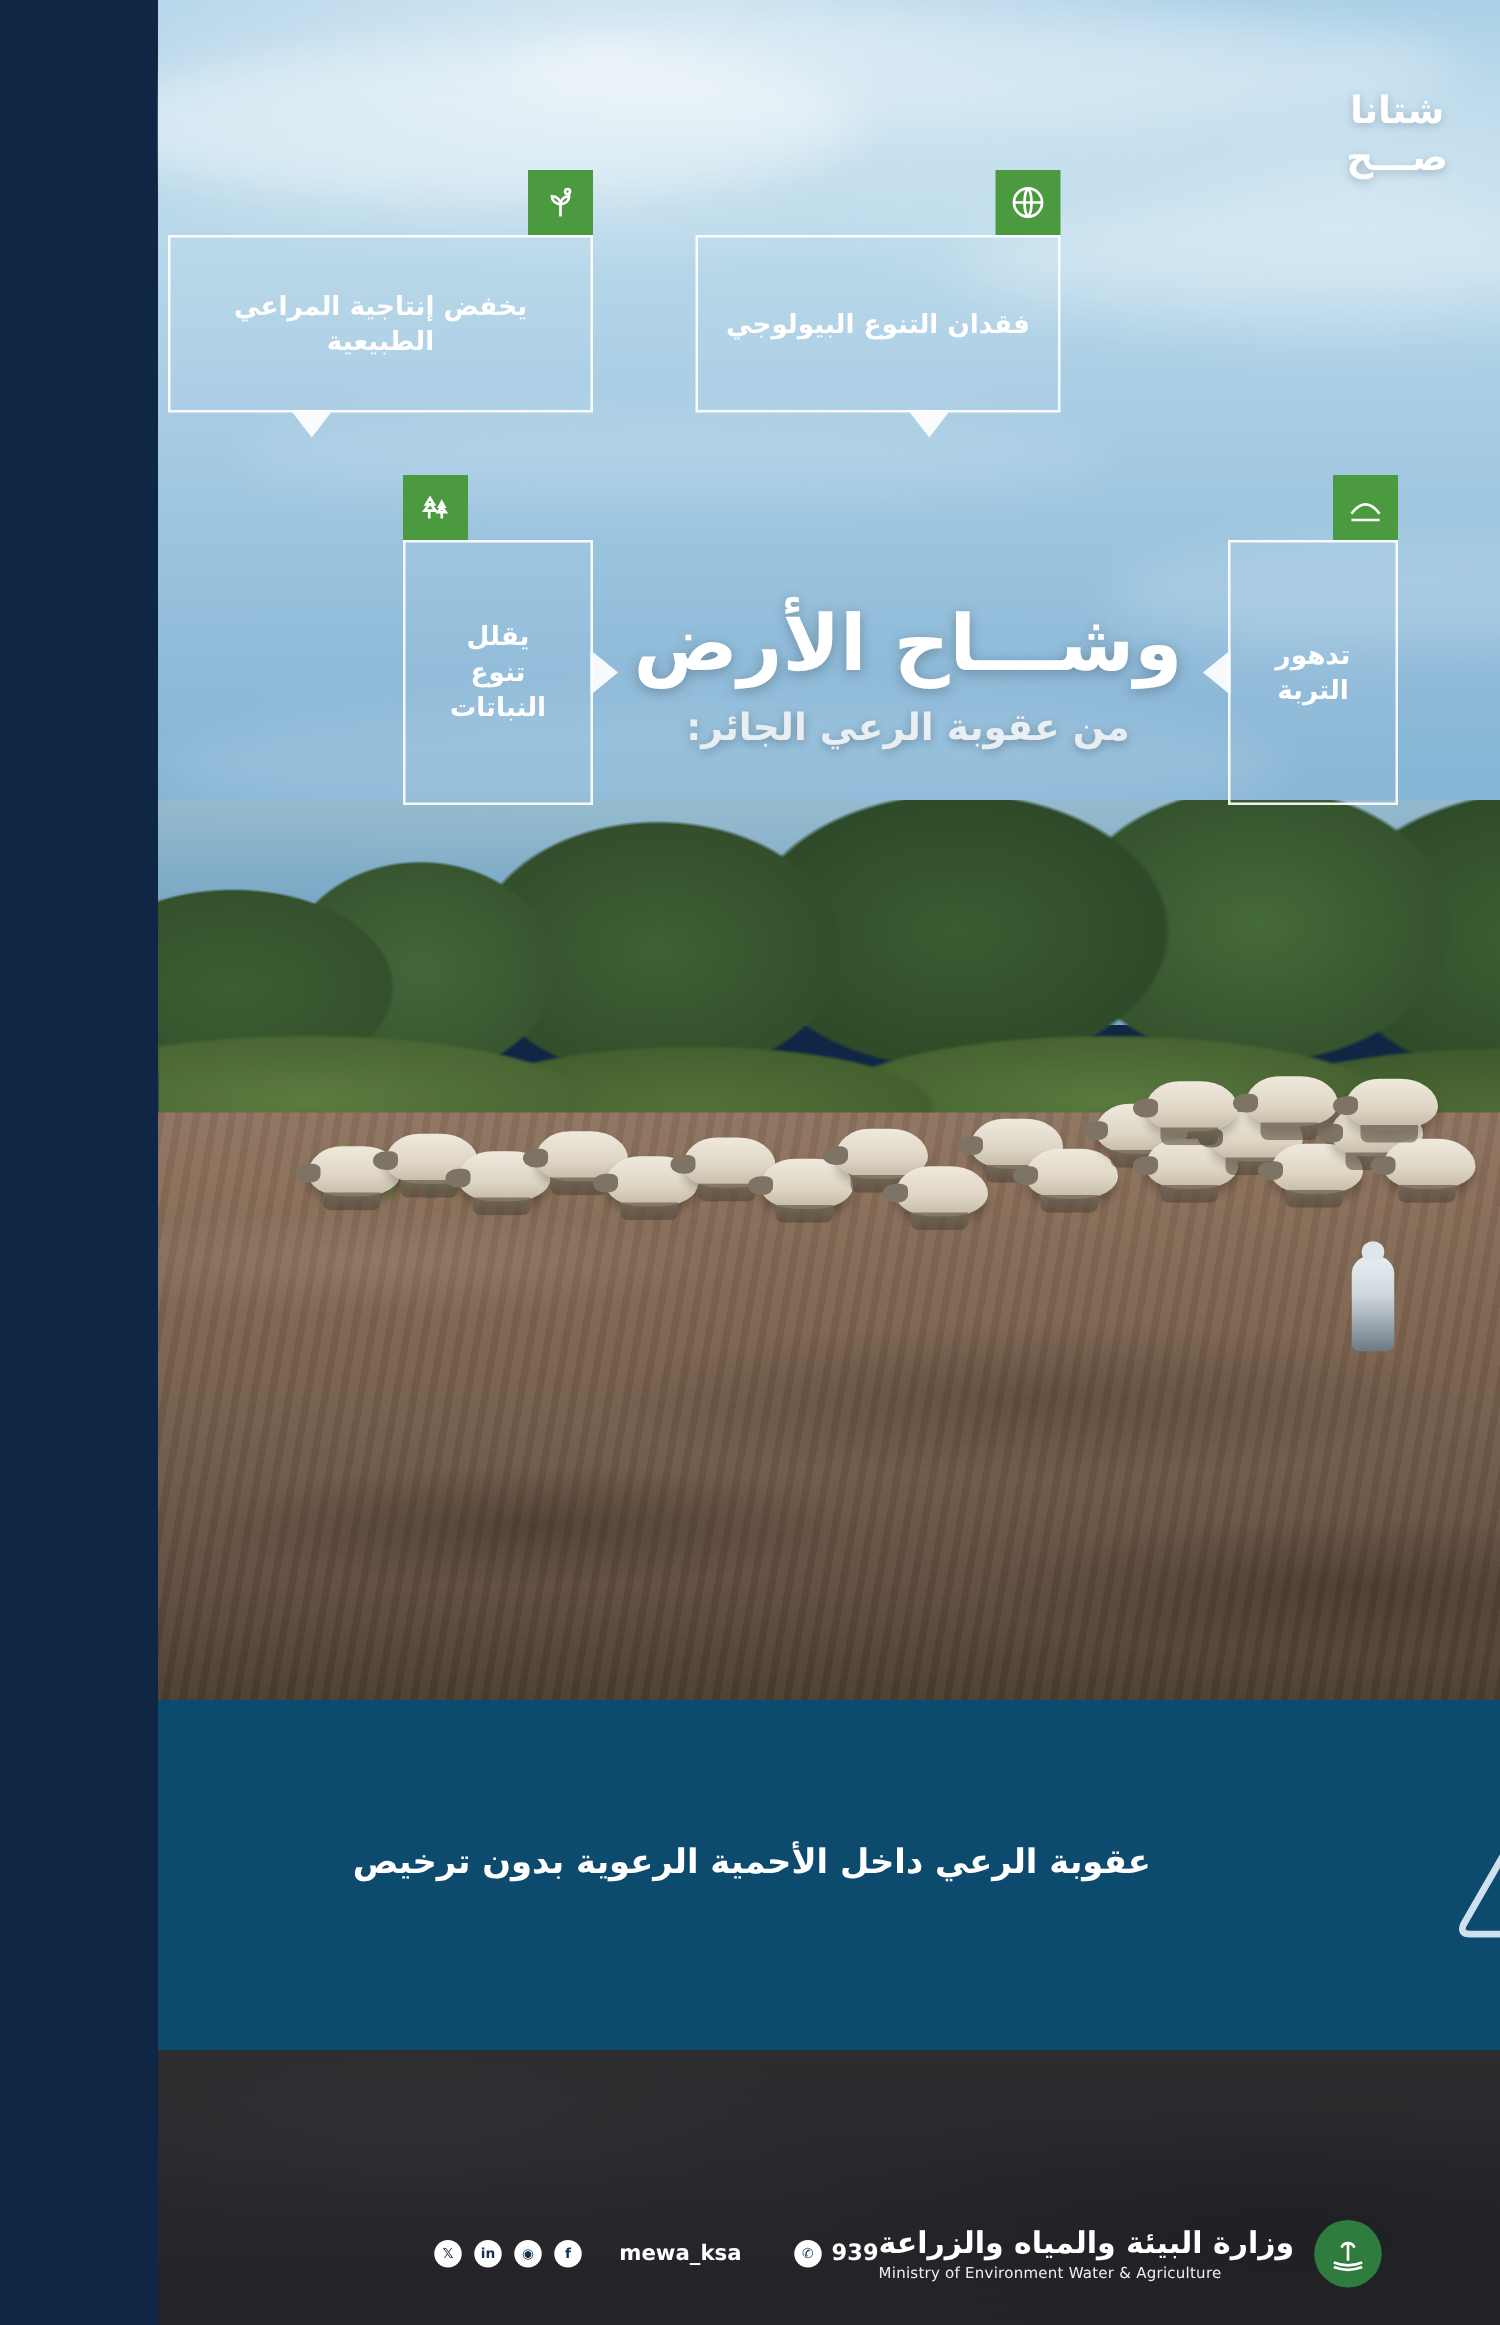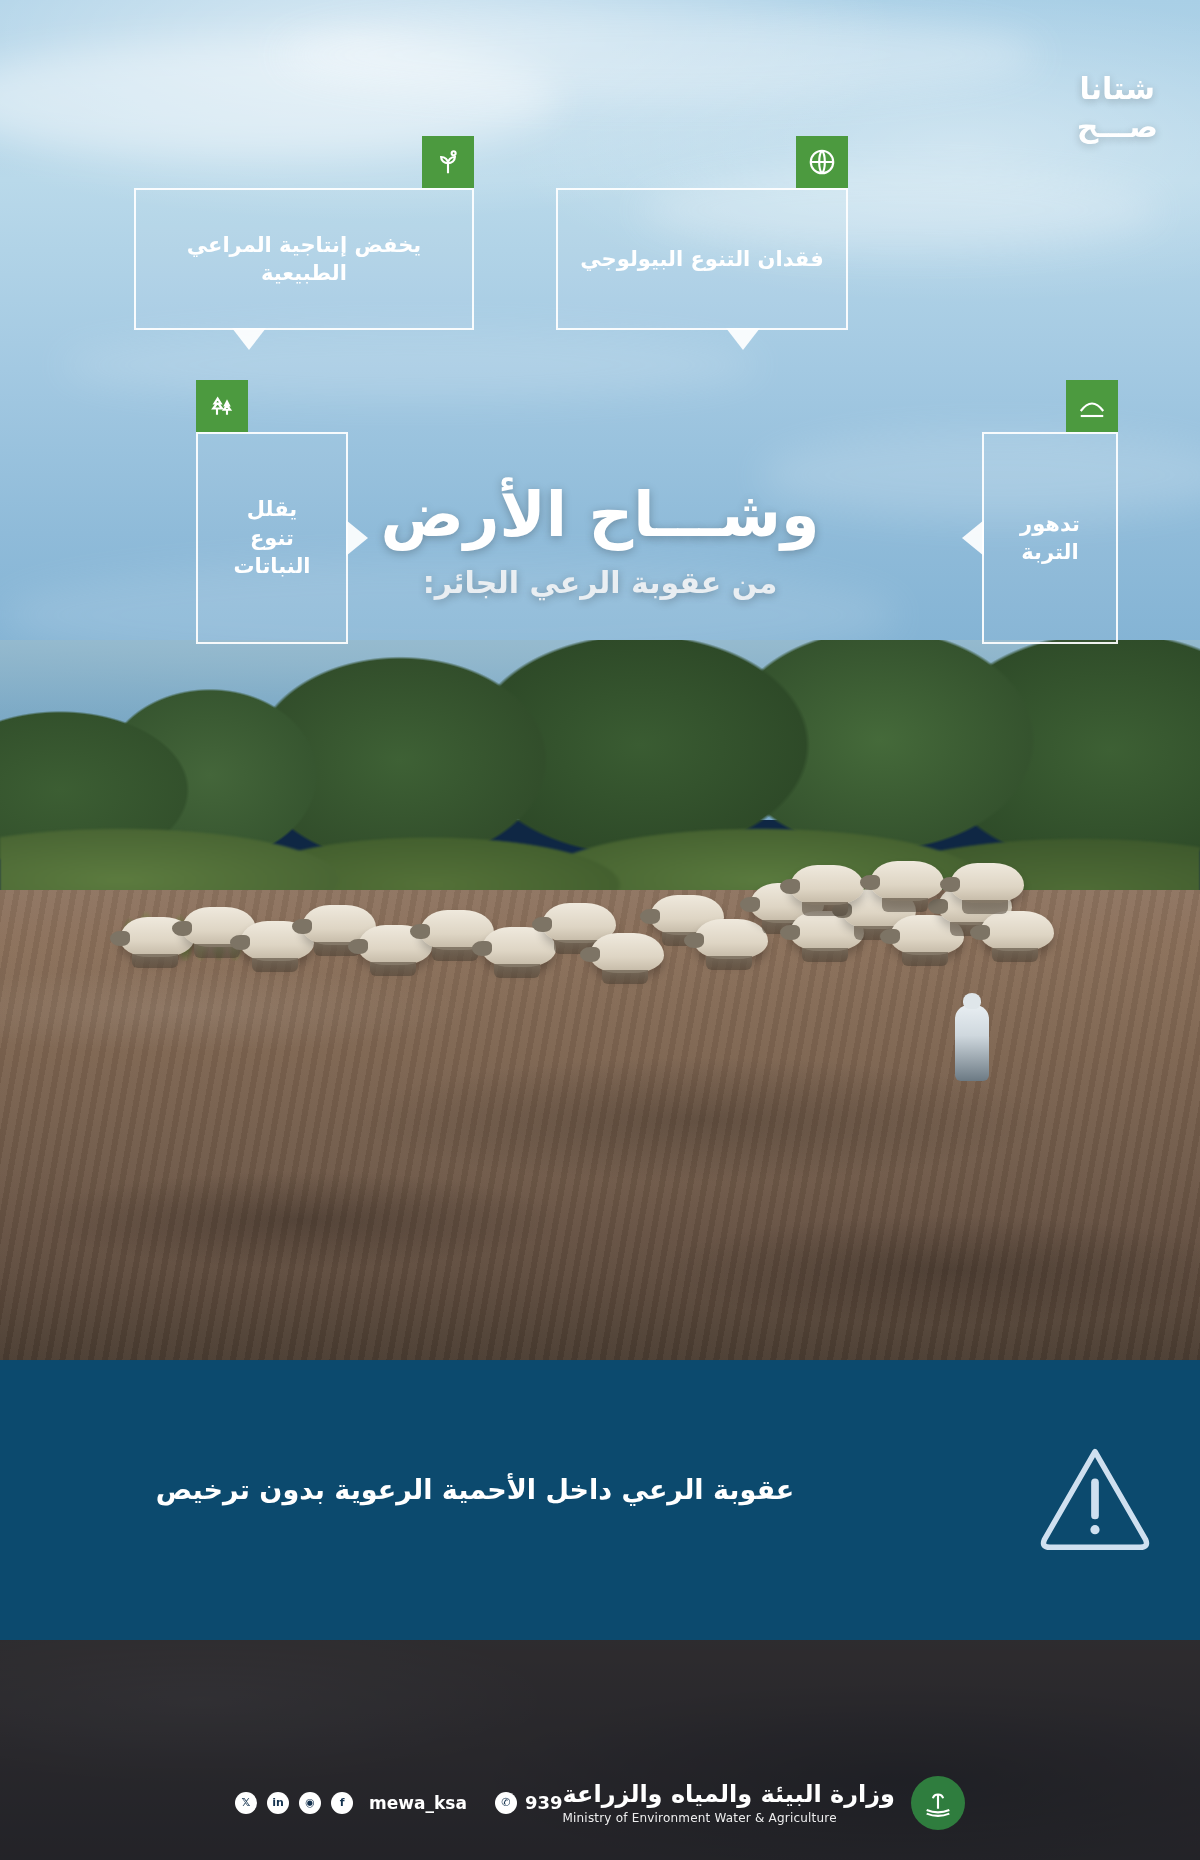--- a/index.html
+++ b/index.html
@@ -6,21 +6,21 @@
   html, body {
     width: 1200px;
     height: 1860px;
     font-family: "DejaVu Sans", "Liberation Sans", sans-serif;
     background: #0f2744;
     overflow: hidden;
   }
 
   .poster {
     position: relative;
-    width: 1200px;
+    width: 1074px;
     height: 1860px;
     overflow: hidden;
   }
 
   
   .sky {
     position: absolute;
     left: 0; top: 0;
     width: 1200px;
     height: 820px;
@@ -317,21 +317,21 @@
     margin-left: auto;
   }
   .sic {
     width: 22px; height: 22px;
     border-radius: 50%;
     background: #ffffff;
     color: #14324f;
     display: flex; align-items: center; justify-content: center;
     font-size: 11px; font-weight: 700;
   }
-  .handle { font-size: 17px; font-weight: 700; margin: 0 6px; text-align: right; }
+  .handle { font-size: 17px; font-weight: 700; margin: 0 20px; text-align: right; }
   .phone-wrap { display: flex; align-items: center; gap: 8px; margin-left: 12px; }
   .phone-num { font-size: 18px; font-weight: 700; }
 </style>
 </head>
 <body>
 
 <div class="poster">
 
   <div class="sky">
     <div class="cloud c1"></div>

